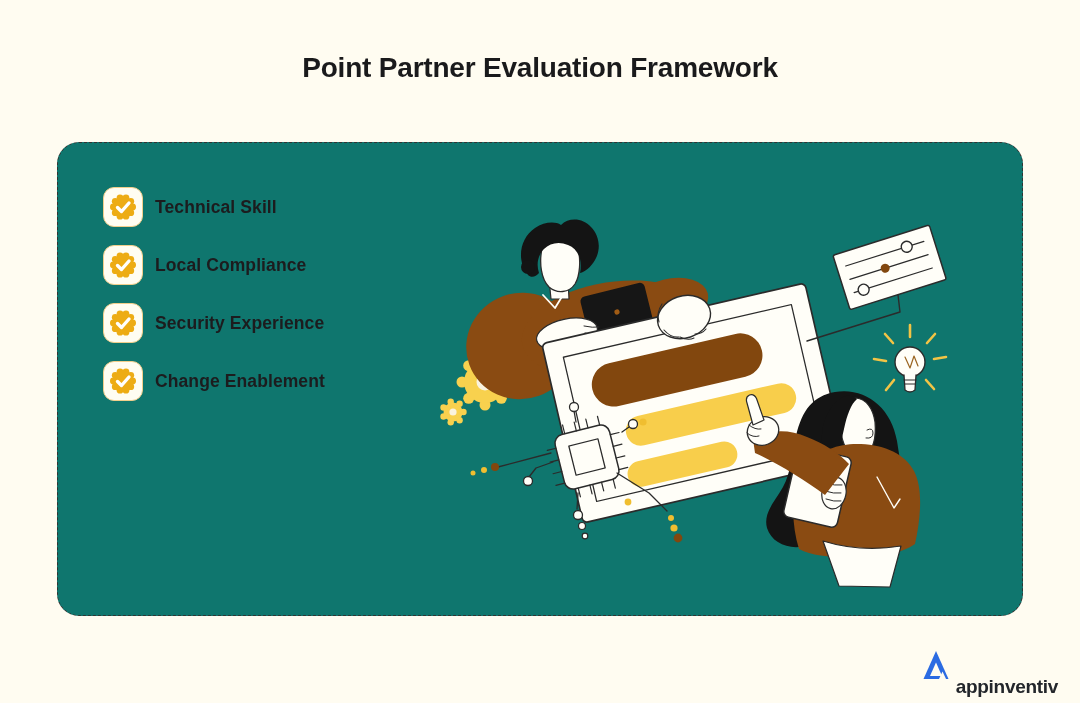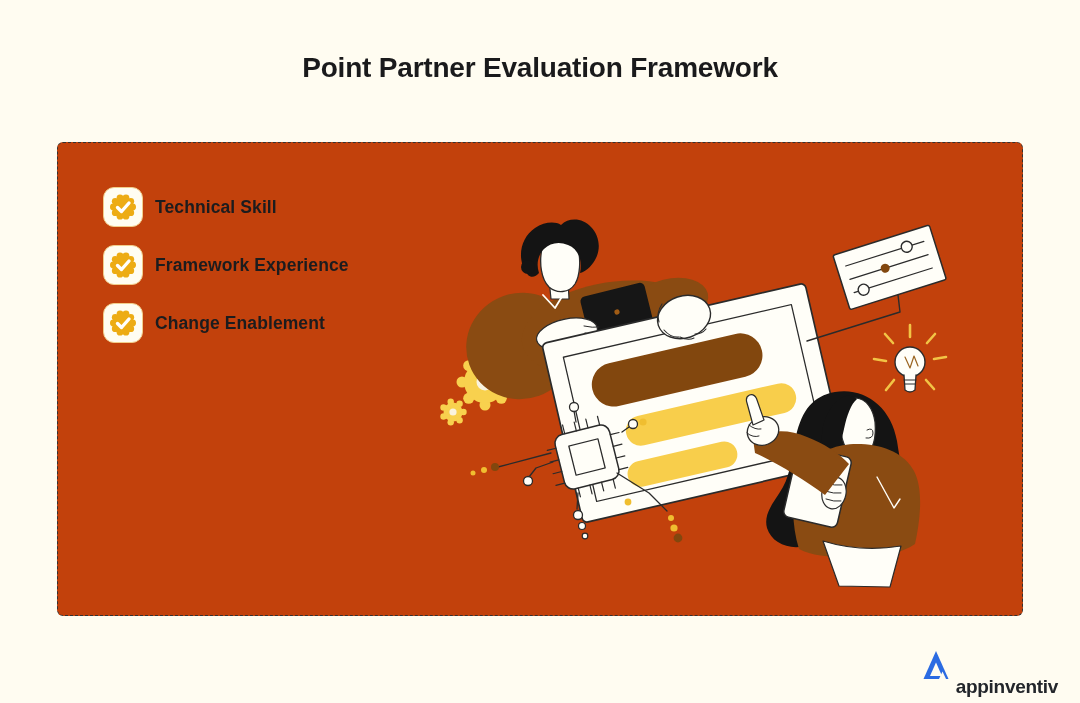--- a/index.html
+++ b/index.html
@@ -8,21 +8,21 @@
     background:#FFFCF1;
     font-family:"Liberation Sans", sans-serif;
   }
   .page-title{
     position:absolute;left:0;top:52px;width:1080px;margin:0;
     text-align:center;font-size:28px;font-weight:700;color:#1A1A1C;
     letter-spacing:-.2px;
   }
   .frame{
     position:absolute;left:57px;top:142px;width:966px;height:474px;
-    background:#c2410c;border:1.6px dashed #333;border-radius:6px;
+    background:#0f766e;border:1.6px dashed #333;border-radius:22px;
     box-sizing:border-box;
   }
   .criteria{
     position:absolute;left:45px;top:44px;margin:0;padding:0;list-style:none;
     display:flex;flex-direction:column;gap:18px;
   }
   .criteria li{display:flex;align-items:center;height:40px;}
   .badge{
     width:40px;height:40px;border-radius:11px;flex:0 0 40px;
     background:#FFFDF2;border:1.5px solid #F1CE8B;box-sizing:border-box;
@@ -77,21 +77,29 @@
           </svg>
         </span>
       <span class="crit-label">Technical Skill</span>
     </li>
     <li>
       <span class="badge">
           <svg width="26" height="26" viewBox="-13 -13 26 26">
             <use href="#seal-icon"></use>
           </svg>
         </span>
-      <span class="crit-label">Framework Experience</span>
+      <span class="crit-label">Local Compliance</span>
+    </li>
+    <li>
+      <span class="badge">
+          <svg width="26" height="26" viewBox="-13 -13 26 26">
+            <use href="#seal-icon"></use>
+          </svg>
+        </span>
+      <span class="crit-label">Security Experience</span>
     </li>
     <li>
       <span class="badge">
           <svg width="26" height="26" viewBox="-13 -13 26 26">
             <use href="#seal-icon"></use>
           </svg>
         </span>
       <span class="crit-label">Change Enablement</span>
     </li>
   </ul>

